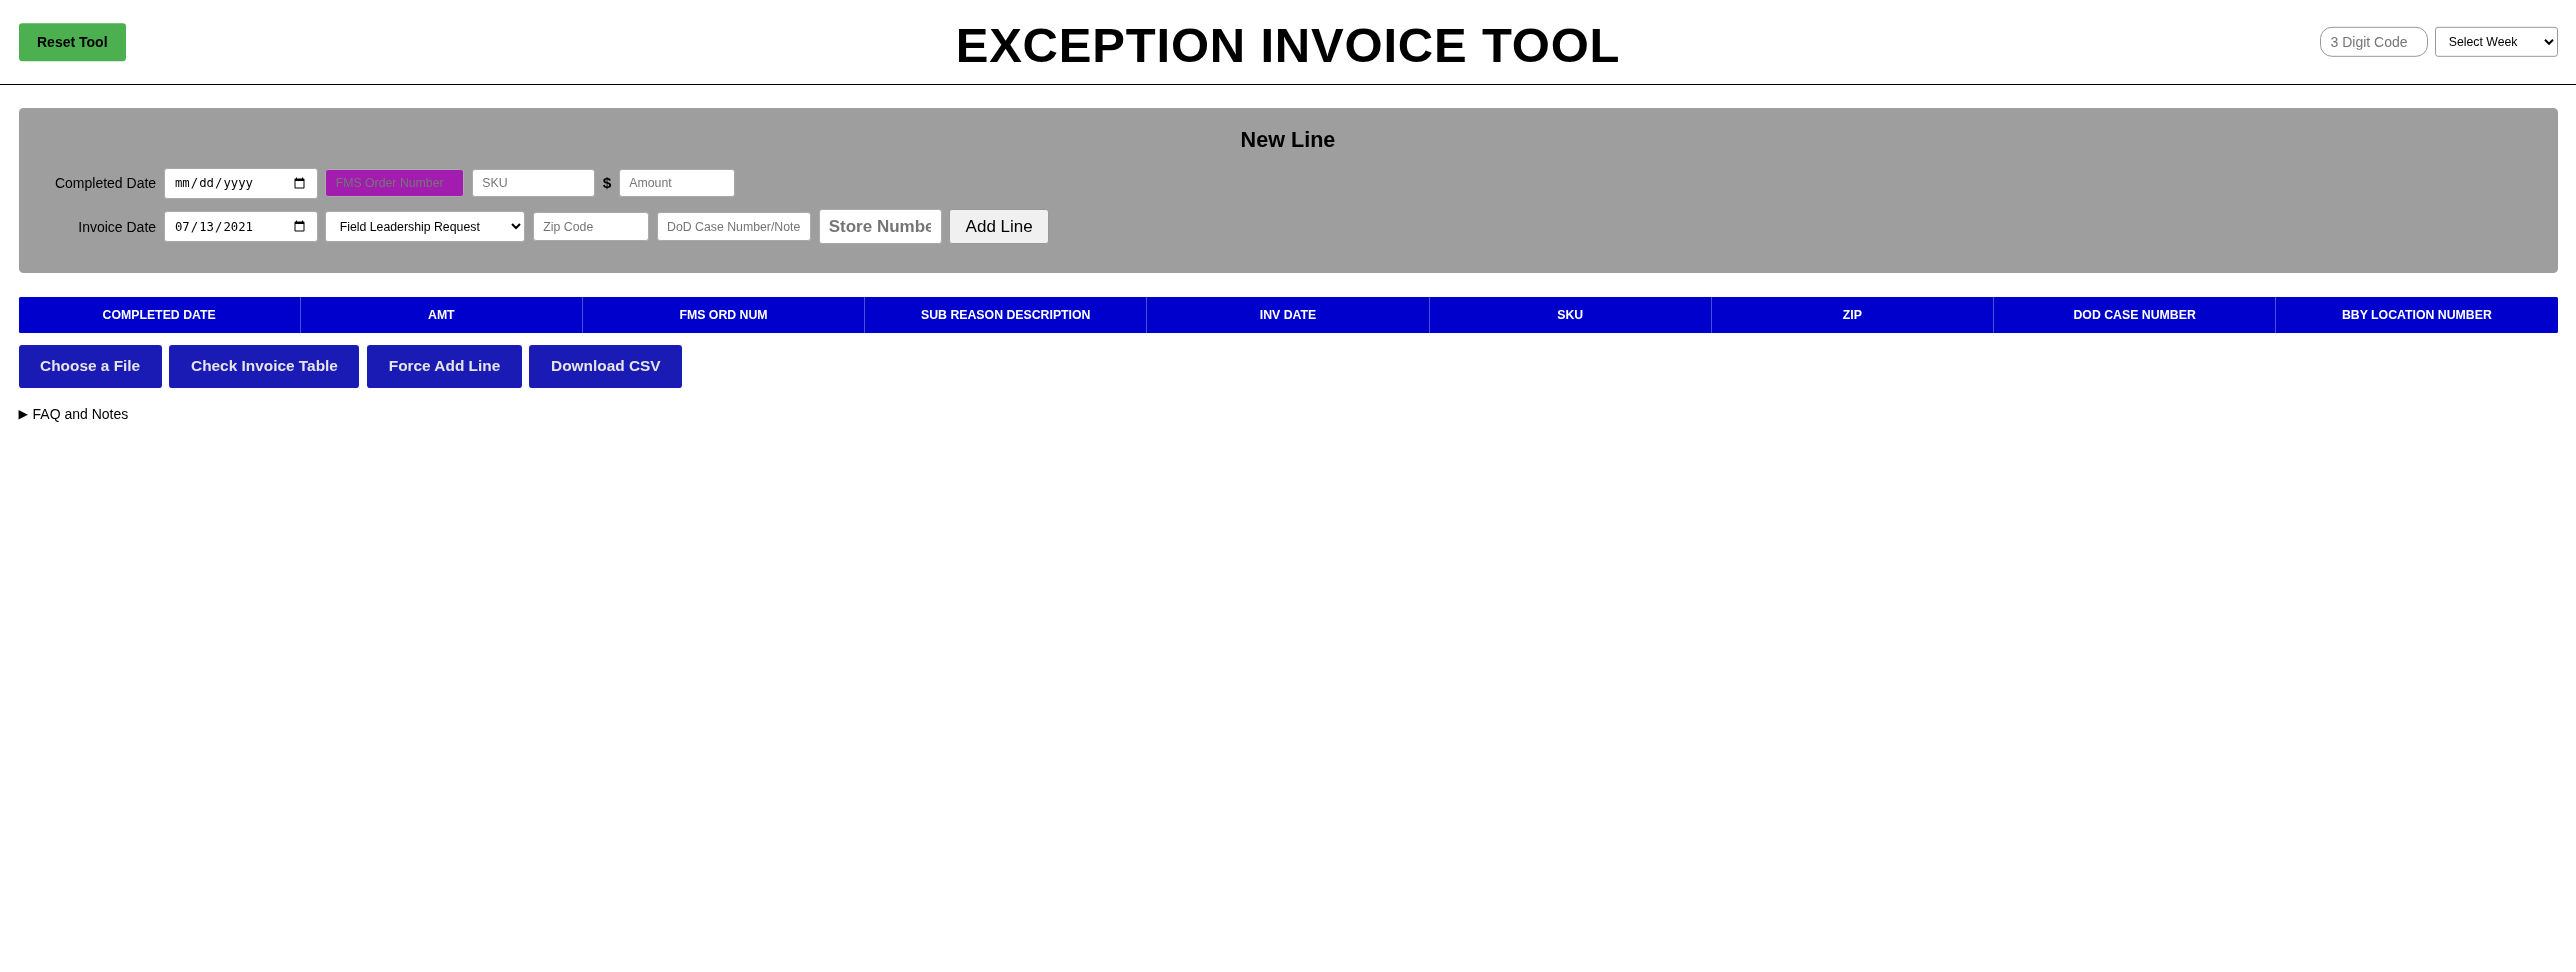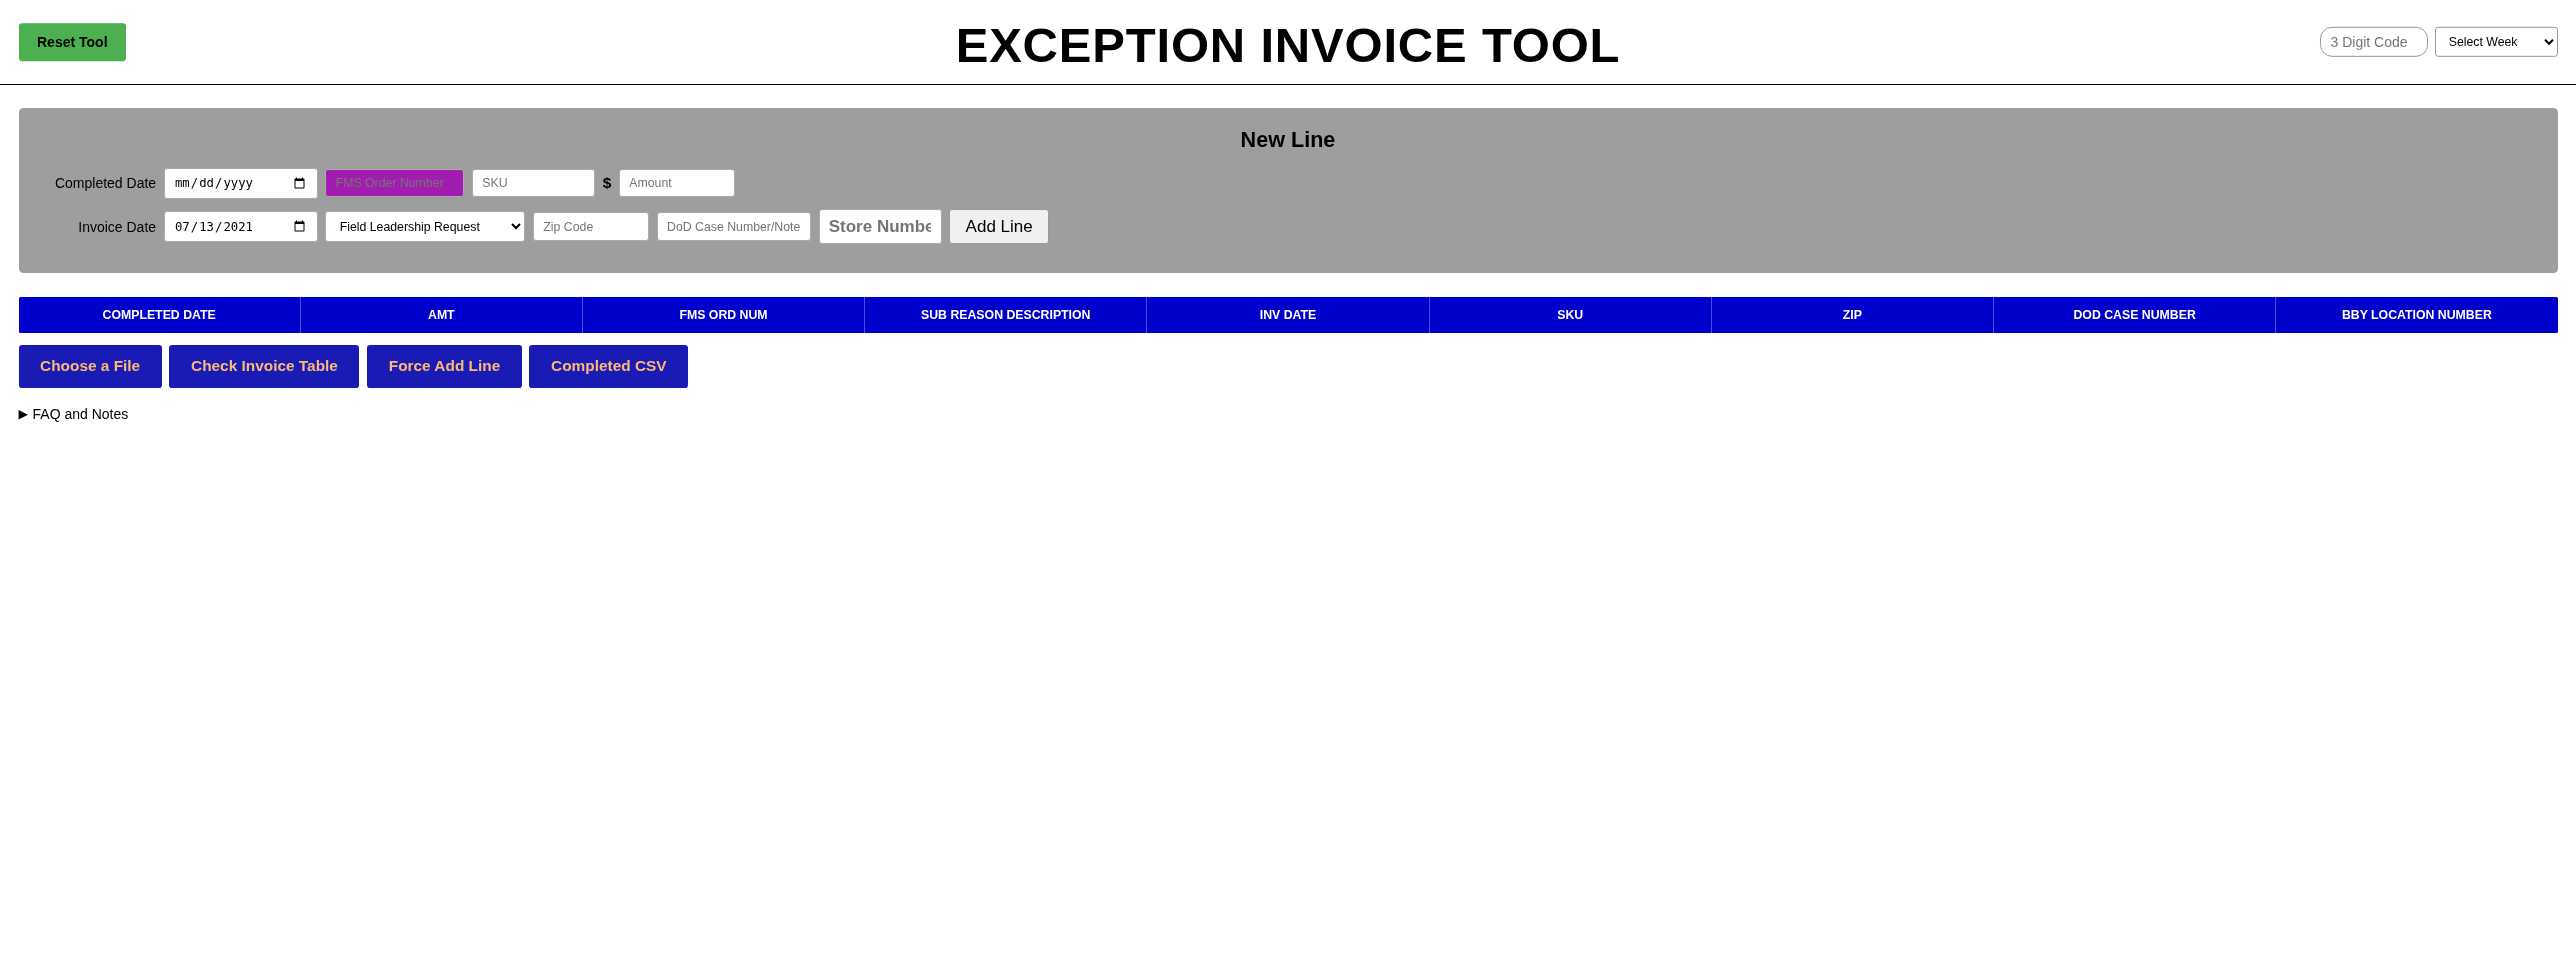--- a/index.html
+++ b/index.html
@@ -219,21 +219,21 @@
 
     .action-buttons {
       display: flex;
       gap: 7.7px;
       margin-bottom: 15.4px;
       flex-wrap: wrap;
     }
 
     .action-btn {
       background-color: #1a1ab5;
-      color: #fdba74;
+      color: #e5e5e5;
       border: none;
       padding: 12.3px 21.6px;
       font-size: 15.4px;
       font-weight: bold;
       cursor: pointer;
       border-radius: 3.1px;
       min-width: 123px;
     }
 
     .faq-section {
@@ -298,21 +298,21 @@
     <div class="table-col-header">SKU</div>
     <div class="table-col-header">ZIP</div>
     <div class="table-col-header">DOD CASE NUMBER</div>
     <div class="table-col-header">BBY LOCATION NUMBER</div>
   </div>
 
   <div class="action-buttons">
     <button class="action-btn">Choose a File</button>
     <button class="action-btn">Check Invoice Table</button>
     <button class="action-btn">Force Add Line</button>
-    <button class="action-btn">Completed CSV</button>
+    <button class="action-btn">Download CSV</button>
   </div>
 
   <div class="faq-section">
     <span class="faq-arrow">▶</span>
     <span>FAQ and Notes</span>
   </div>
 
 </div>
 
 

